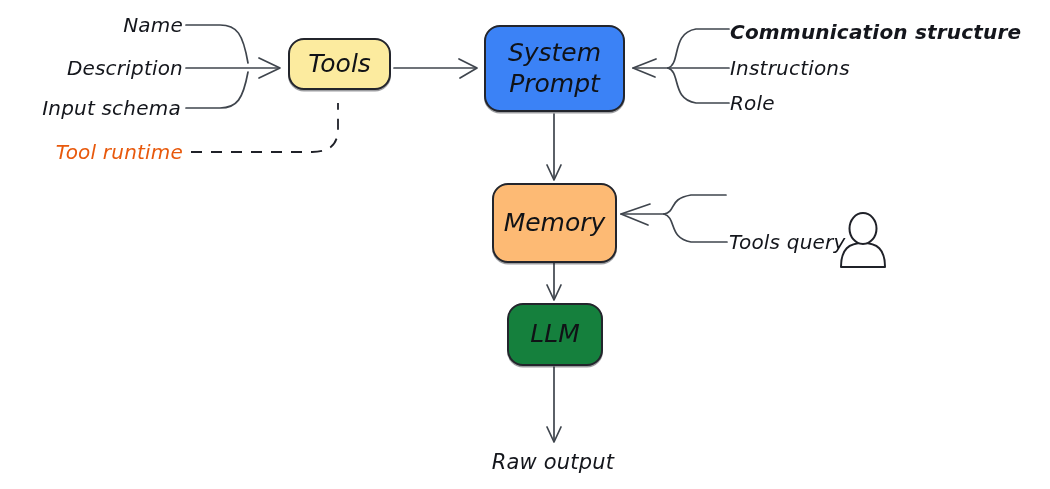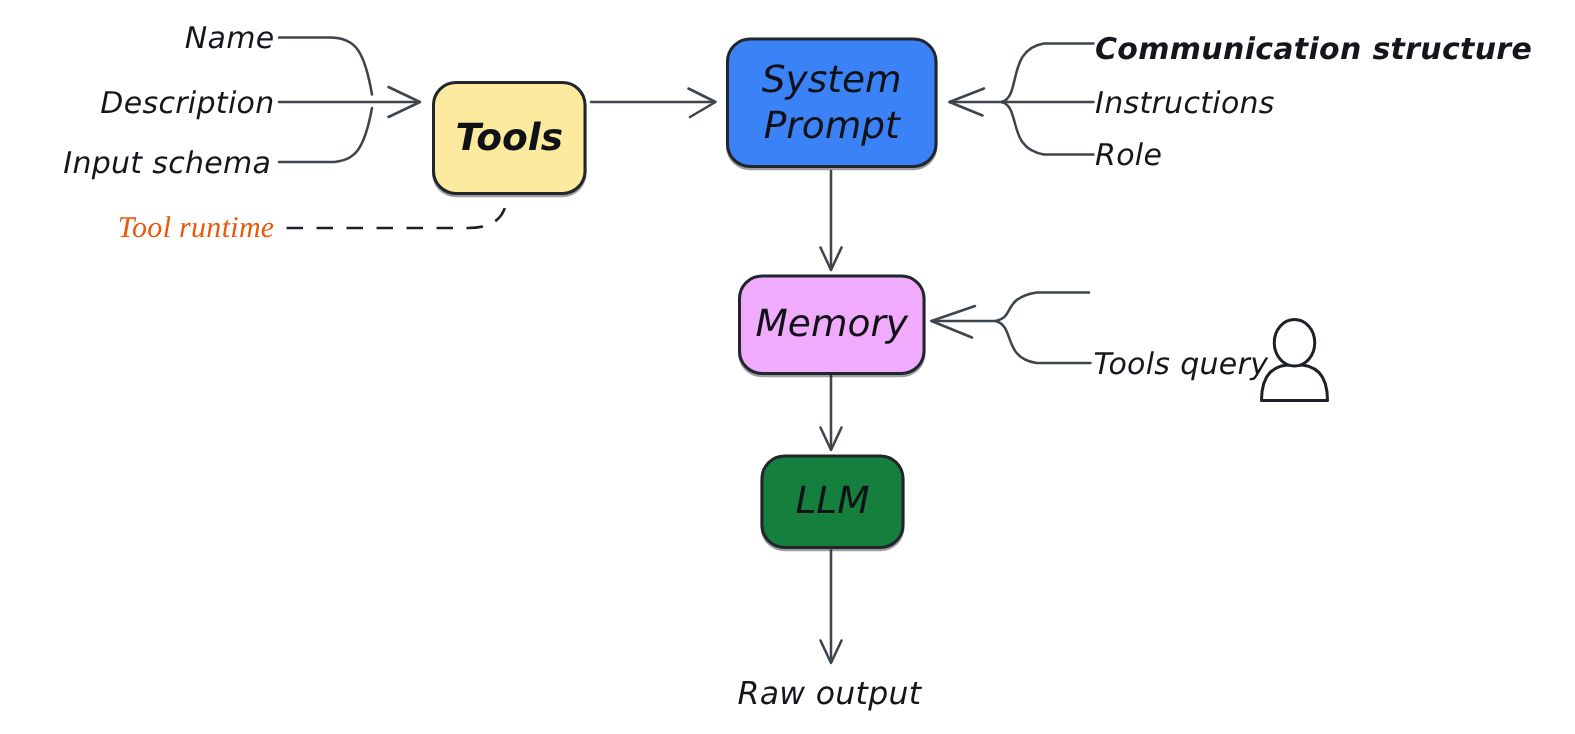--- a/index.html
+++ b/index.html
@@ -12,30 +12,30 @@
   svg.wires { position:absolute; left:0; top:0; width:1050px; height:489px; }
   .wire { stroke:#3f454d; stroke-width:1.7; fill:none; stroke-linecap:round; stroke-linejoin:round; }
   .wire-dashed { stroke:#1f2128; stroke-width:1.8; fill:none; stroke-linecap:butt;
                  stroke-dasharray:11 9; stroke-linejoin:round; }
   .lbl {
     position:absolute; font-style:italic; font-size:20px; line-height:24px;
     color:#14161c; white-space:nowrap; letter-spacing:0.2px;
   }
   .lbl.right-col { text-align:left; }
   .lbl.left-col { text-align:right; width:143px; }
-  .lbl.accent { color:#e8590c;font-family:Liberation Serif, serif; }
+  .lbl.accent { color:#e8590c; }
   .node {
     position:absolute; display:flex; align-items:center; justify-content:center;
     border:2px solid #23252c; border-radius:16px; box-sizing:border-box;
     font-style:italic; font-size:25px; line-height:1.22; text-align:center;
     color:#101216; box-shadow:0 1.5px 0 rgba(35,37,44,.45);
   }
-  .node-tools         { left:288px; top:54px;  width:103px; height:76px; background:#fceb9f;font-weight:bold; }
+  .node-tools         { left:288px; top:38px;  width:103px; height:52px; background:#fceb9f; }
   .node-system-prompt { left:484px; top:25px;  width:141px; height:87px; background:#3b82f6; padding:0 14px; }
-  .node-memory        { left:492px; top:183px; width:125px; height:67px; background:#f0abfc; }
+  .node-memory        { left:492px; top:183px; width:125px; height:80px; background:#fdba74; }
   .node-llm           { left:507px; top:303px; width:96px;  height:63px; background:#15803d; }
   .raw-output { left:453px; top:450px; width:200px; text-align:center; font-size:21px; }
   .user-icon-wrap { position:absolute; left:836px; top:208px; width:56px; height:64px; }
 </style>
 </head>
 <body>
 
 <div class="canvas">
 
   <svg class="wires" viewBox="0 0 1050 489">

